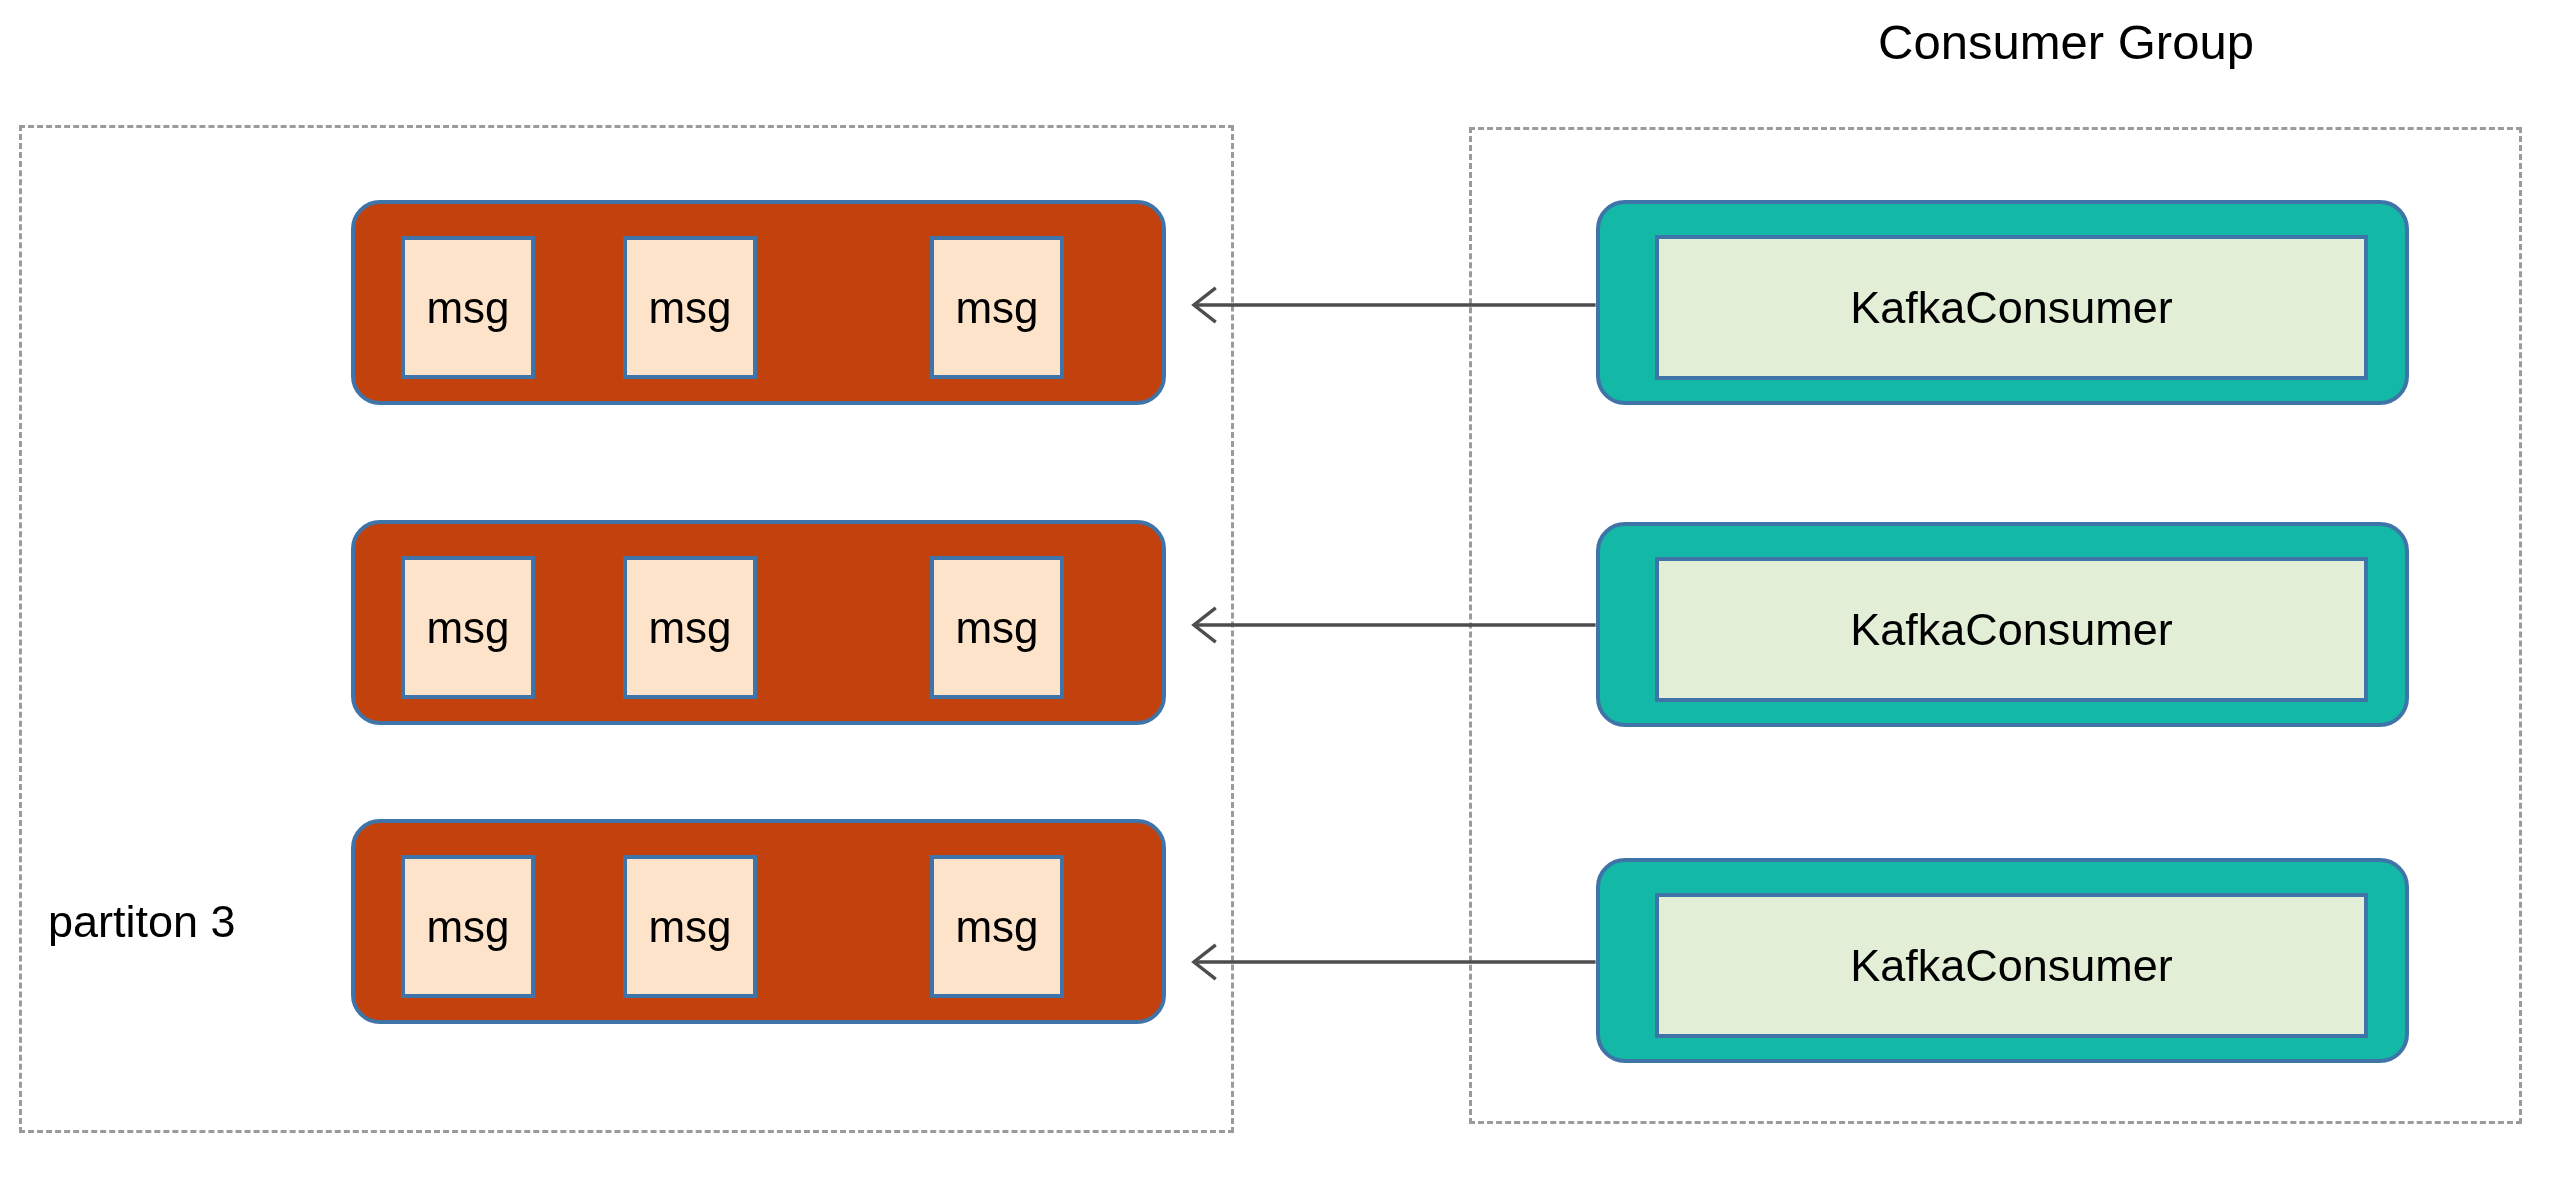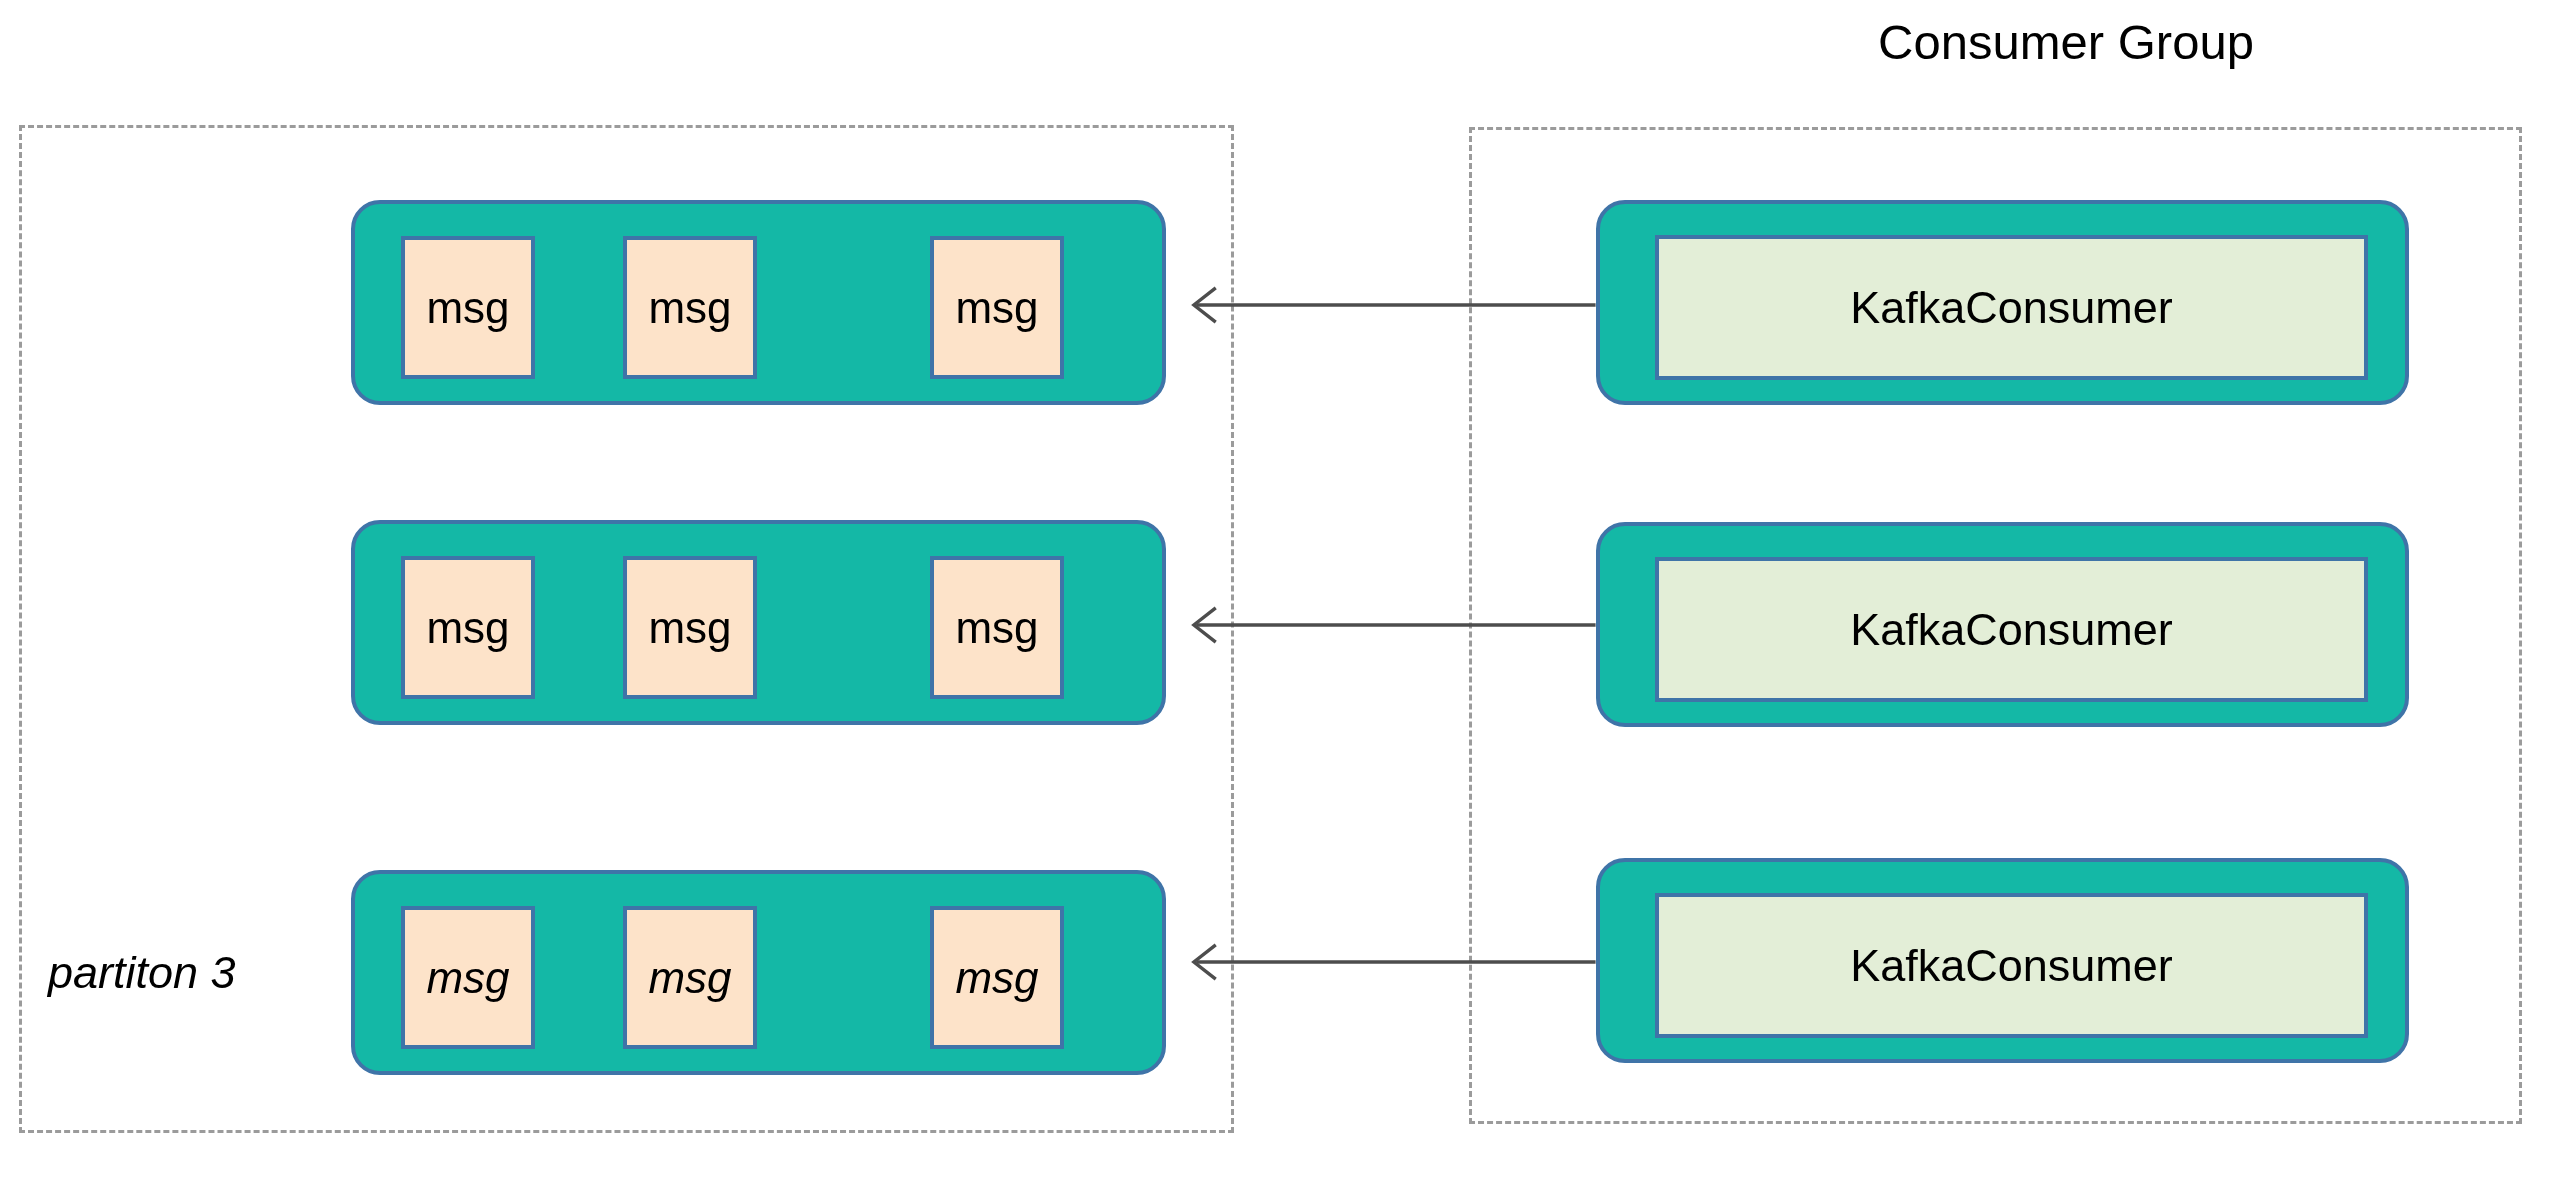--- a/index.html
+++ b/index.html
@@ -54,21 +54,21 @@
 
   
   .partition-row {
     position: absolute;
     left: 0;
     width: 1234px;
     height: 205px;
   }
   .partition-row.row-0 { top: 200px; }
   .partition-row.row-1 { top: 520px; }
-  .partition-row.row-2 { top: 870px; font-style: italic; }
+  .partition-row.row-2 { top: 819px; }
 
   .partition-label {
     position: absolute;
     left: 48px;
     top: 0;
     width: 293px;
     height: 205px;
     display: flex;
     align-items: center;
     justify-content: flex-start;
@@ -76,21 +76,21 @@
     color: #000000;
     white-space: nowrap;
   }
 
   .partition-box {
     position: absolute;
     left: 351px;
     top: 0;
     width: 815px;
     height: 205px;
-    background: #14b8a6;
+    background: #c2410c;
     border: 4.1px solid #3f74a8;
     border-radius: 29px;
     box-sizing: border-box;
   }
 
   .msg-box {
     position: absolute;
     top: 32px;
     width: 134px;
     height: 143px;

